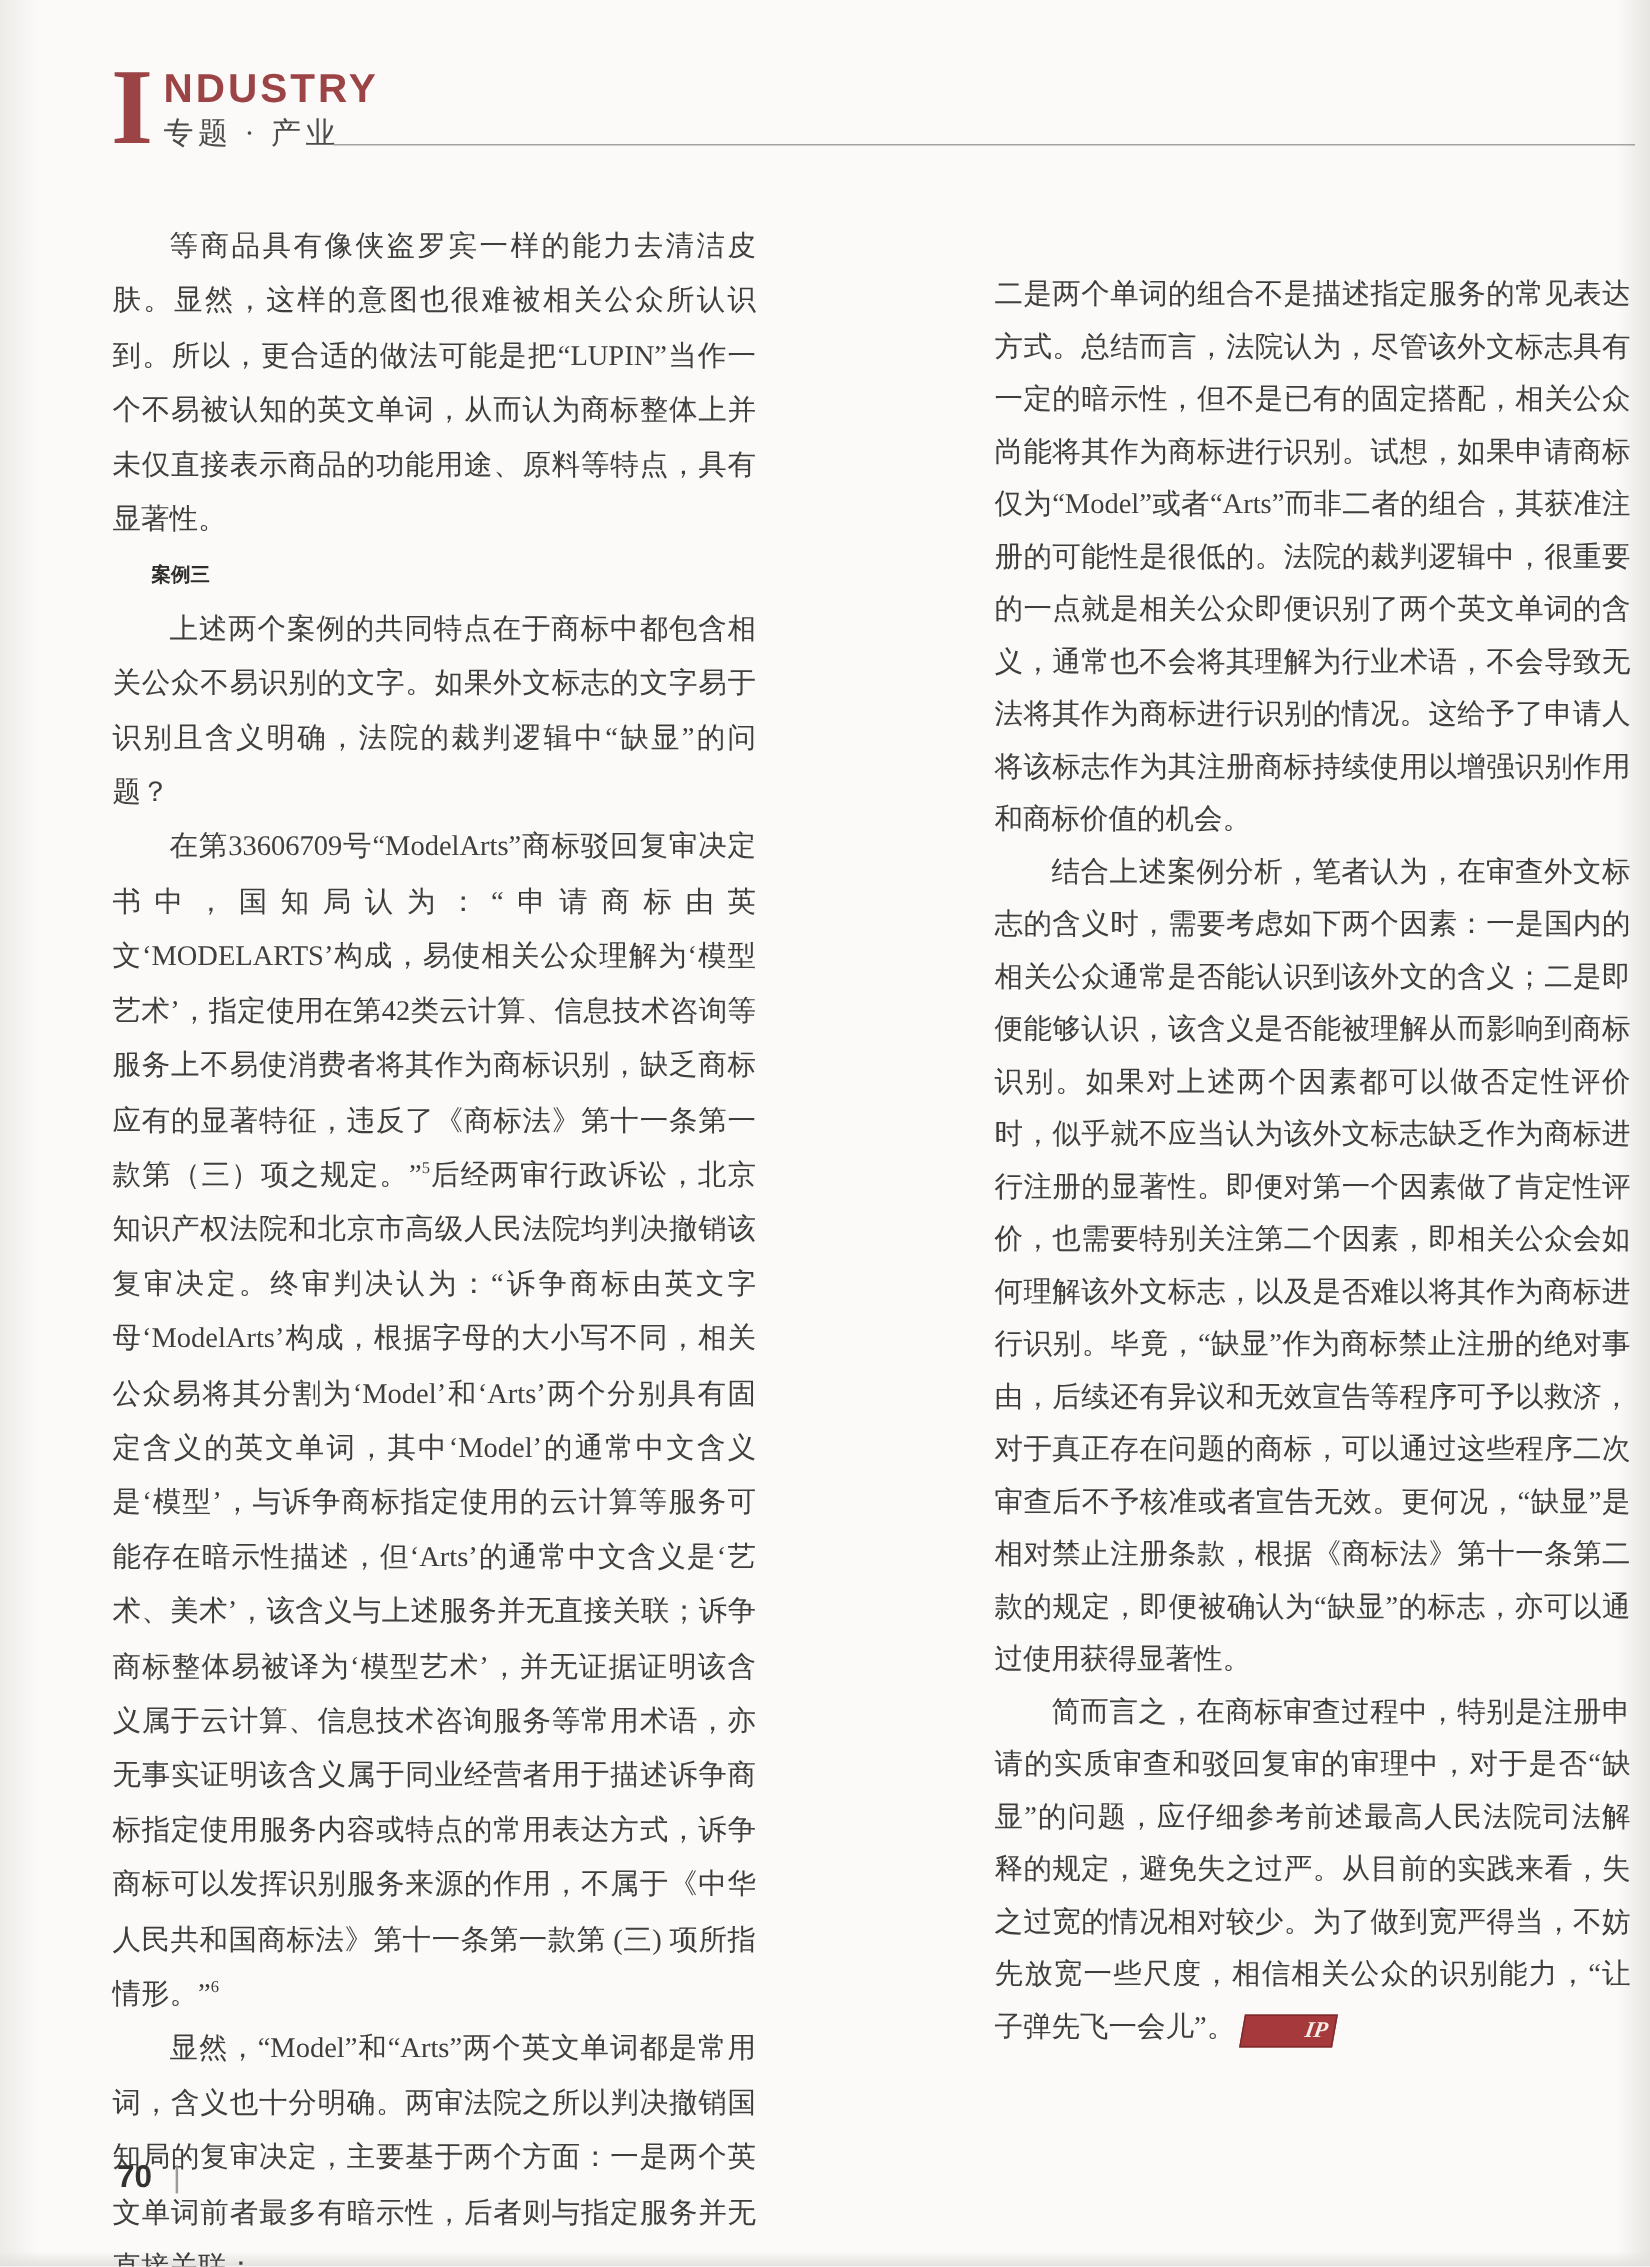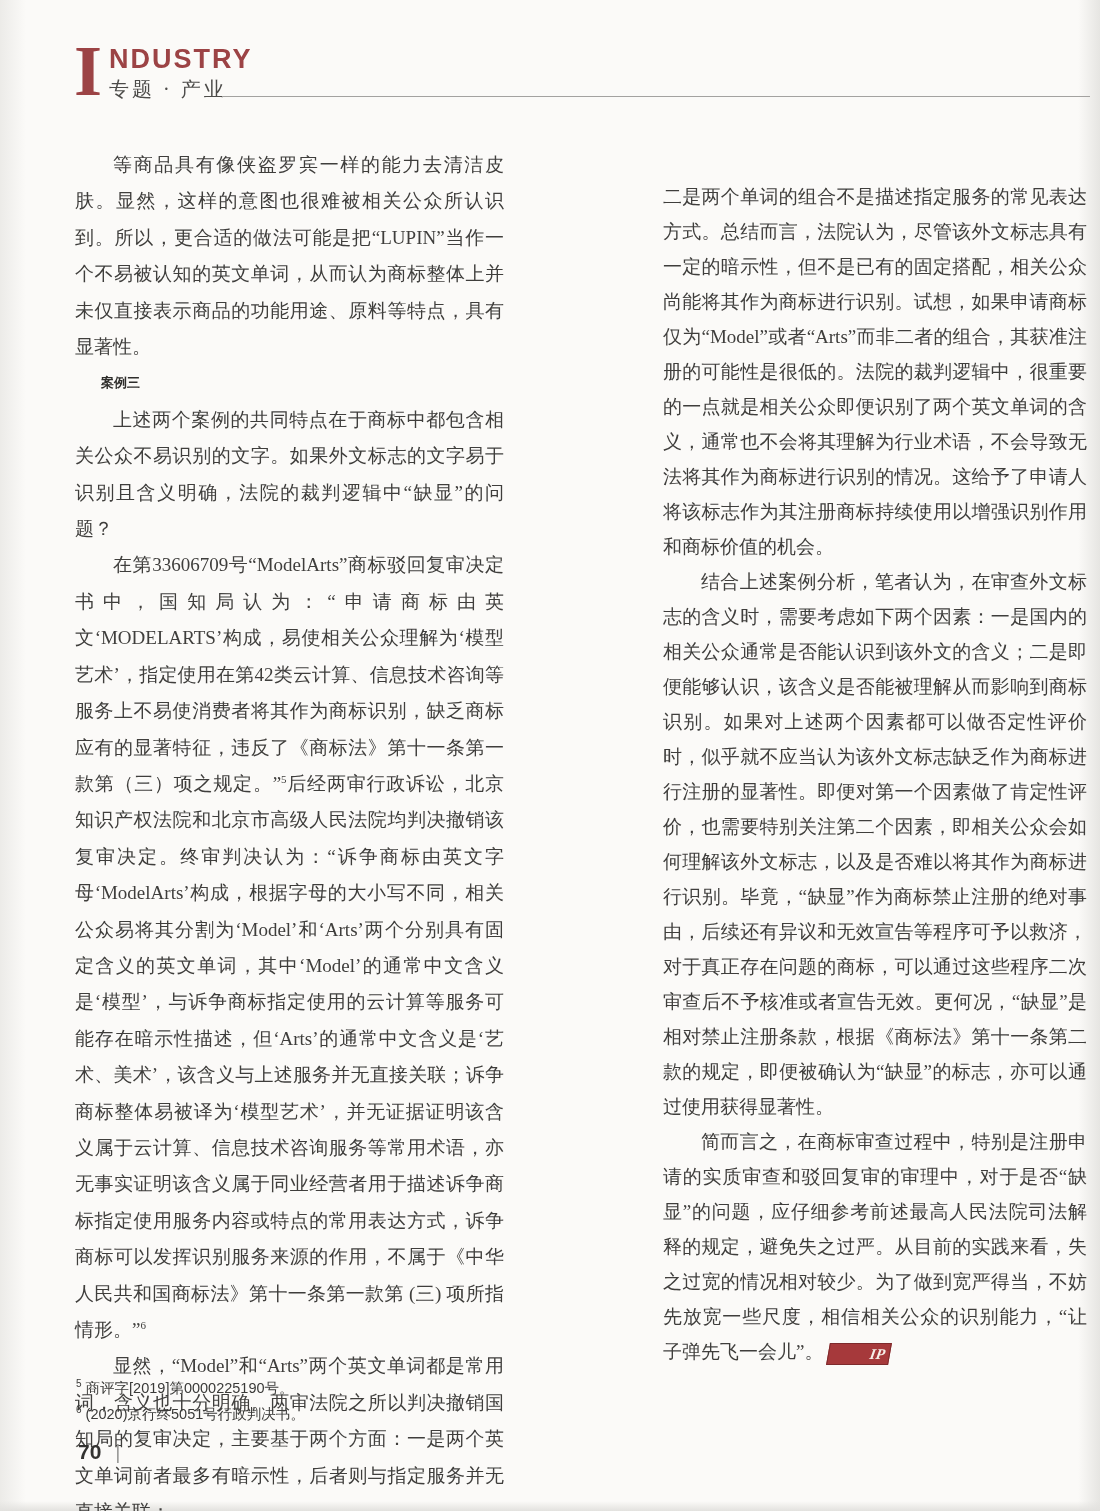--- a/index.html
+++ b/index.html
@@ -105,22 +105,18 @@
     <p class="indent">显然，“Model”和“Arts”两个英文单词都是常用词，含义也十分明确。两审法院之所以判决撤销国知局的复审决定，主要基于两个方面：一是两个英文单词前者最多有暗示性，后者则与指定服务并无直接关联；</p>
   </section>
 
 
   <section class="col col-right">
     <p>二是两个单词的组合不是描述指定服务的常见表达方式。总结而言，法院认为，尽管该外文标志具有一定的暗示性，但不是已有的固定搭配，相关公众尚能将其作为商标进行识别。试想，如果申请商标仅为“Model”或者“Arts”而非二者的组合，其获准注册的可能性是很低的。法院的裁判逻辑中，很重要的一点就是相关公众即便识别了两个英文单词的含义，通常也不会将其理解为行业术语，不会导致无法将其作为商标进行识别的情况。这给予了申请人将该标志作为其注册商标持续使用以增强识别作用和商标价值的机会。</p>
     <p class="indent">结合上述案例分析，笔者认为，在审查外文标志的含义时，需要考虑如下两个因素：一是国内的相关公众通常是否能认识到该外文的含义；二是即便能够认识，该含义是否能被理解从而影响到商标识别。如果对上述两个因素都可以做否定性评价时，似乎就不应当认为该外文标志缺乏作为商标进行注册的显著性。即便对第一个因素做了肯定性评价，也需要特别关注第二个因素，即相关公众会如何理解该外文标志，以及是否难以将其作为商标进行识别。毕竟，“缺显”作为商标禁止注册的绝对事由，后续还有异议和无效宣告等程序可予以救济，对于真正存在问题的商标，可以通过这些程序二次审查后不予核准或者宣告无效。更何况，“缺显”是相对禁止注册条款，根据《商标法》第十一条第二款的规定，即便被确认为“缺显”的标志，亦可以通过使用获得显著性。</p>
     <p class="indent"><span>简而言之，在商标审查过程中，特别是注册申请的实质审查和驳回复审的审理中，对于是否“缺显”的问题，应仔细参考前述最高人民法院司法解释的规定，避免失之过严。从目前的实践来看，失之过宽的情况相对较少。为了做到宽严得当，不妨先放宽一些尺度，相信相关公众的识别能力，“让子弹先飞一会儿”。</span> <span class="ip-mark">IP</span></p>
   </section>
 
-  <div class="footnotes">
-    <p><sup>5</sup> <span>商评字[2019]第0000225190号。</span></p>
-    <p><sup>6</sup> <span>(2020)京行终5051号行政判决书。</span></p>
-  </div>
 
   <div class="pageno">
     <span>70</span><span class="bar">|</span>
   </div>
 
 </div>
 
 </body></html>

